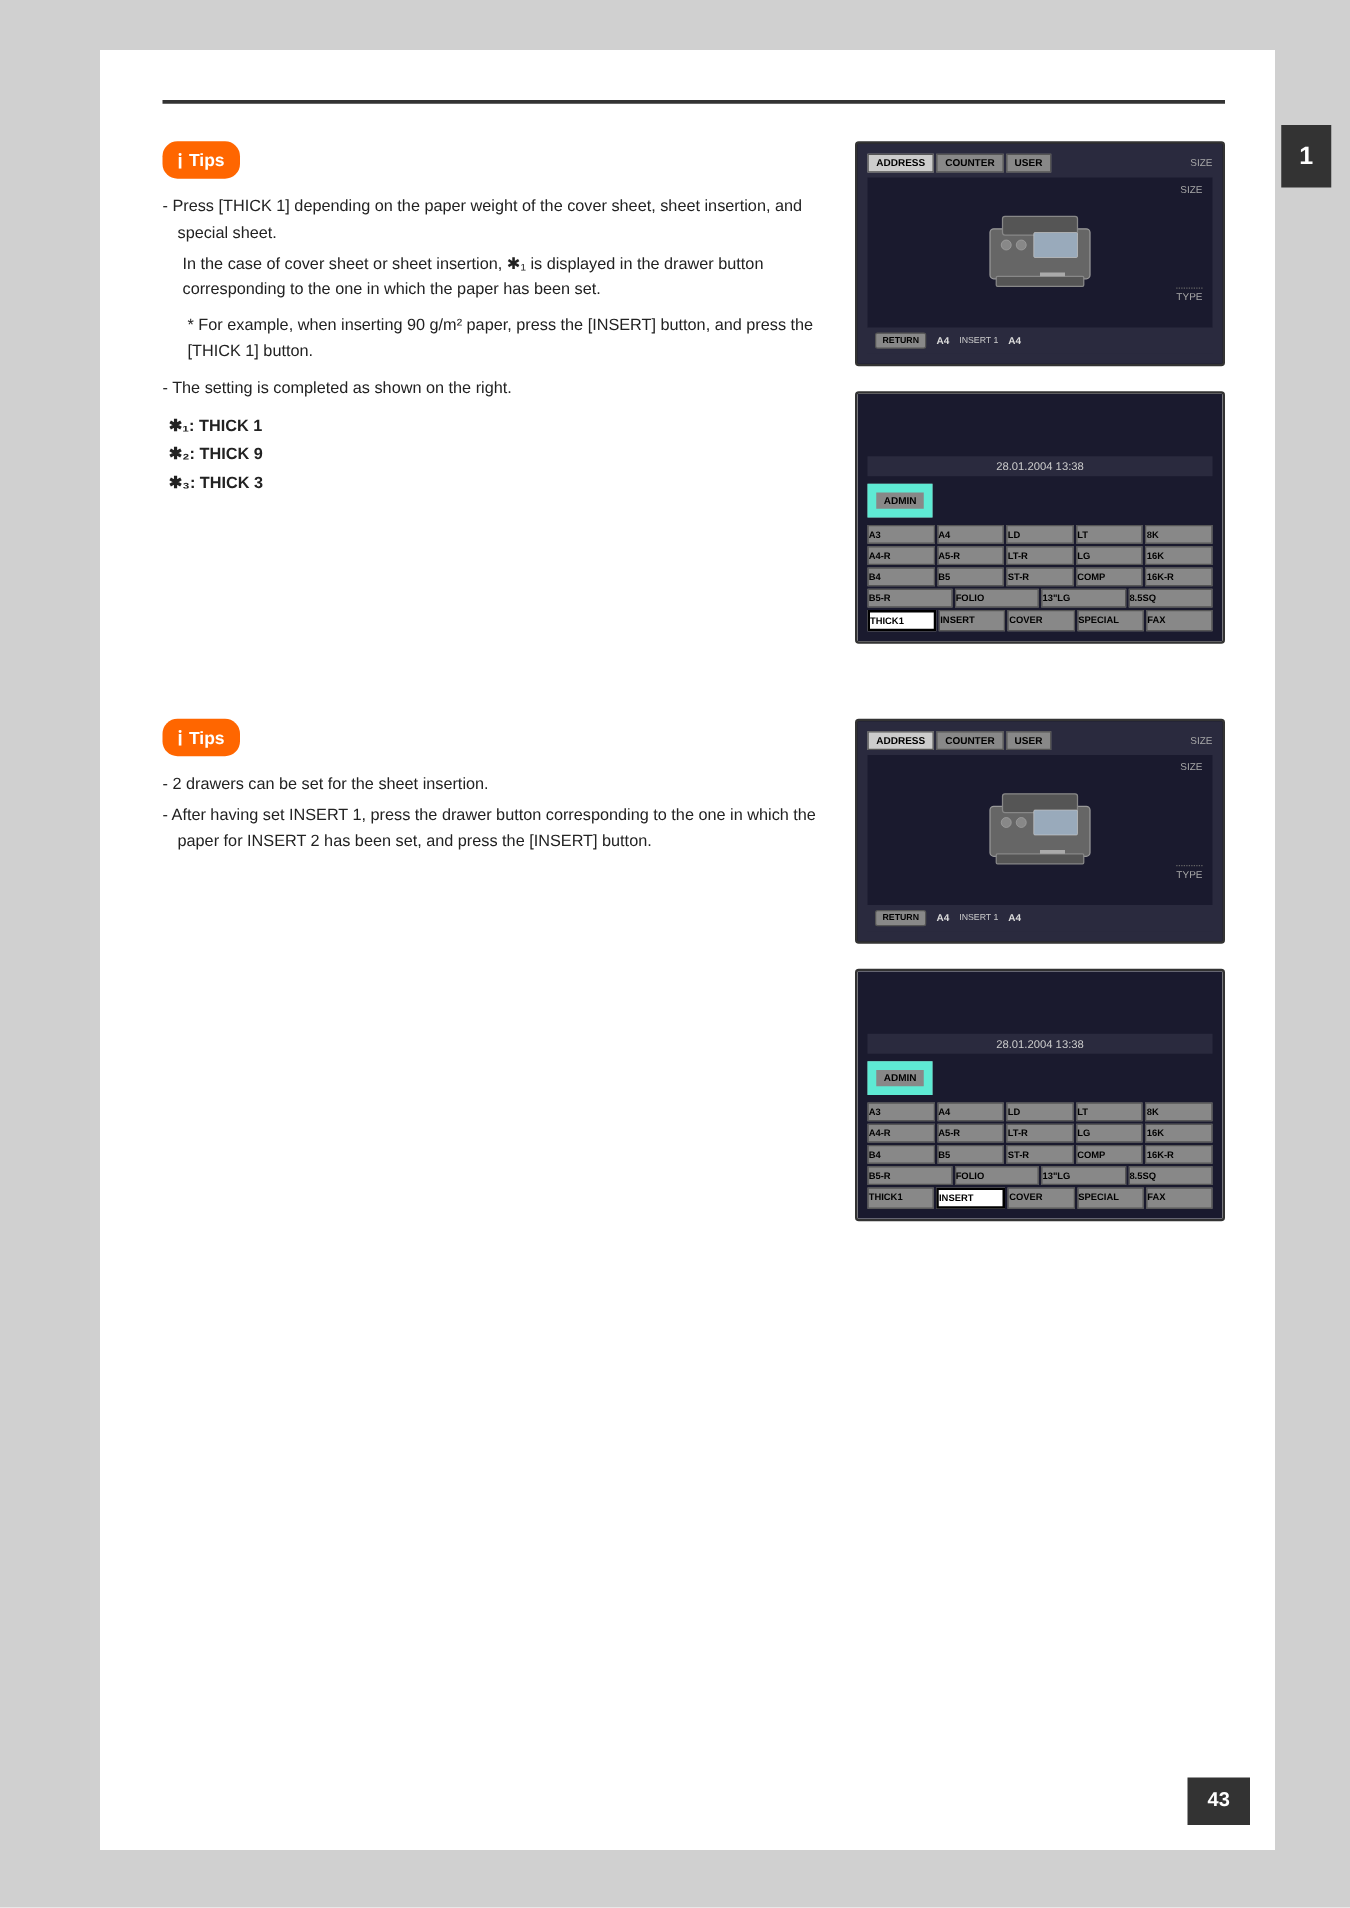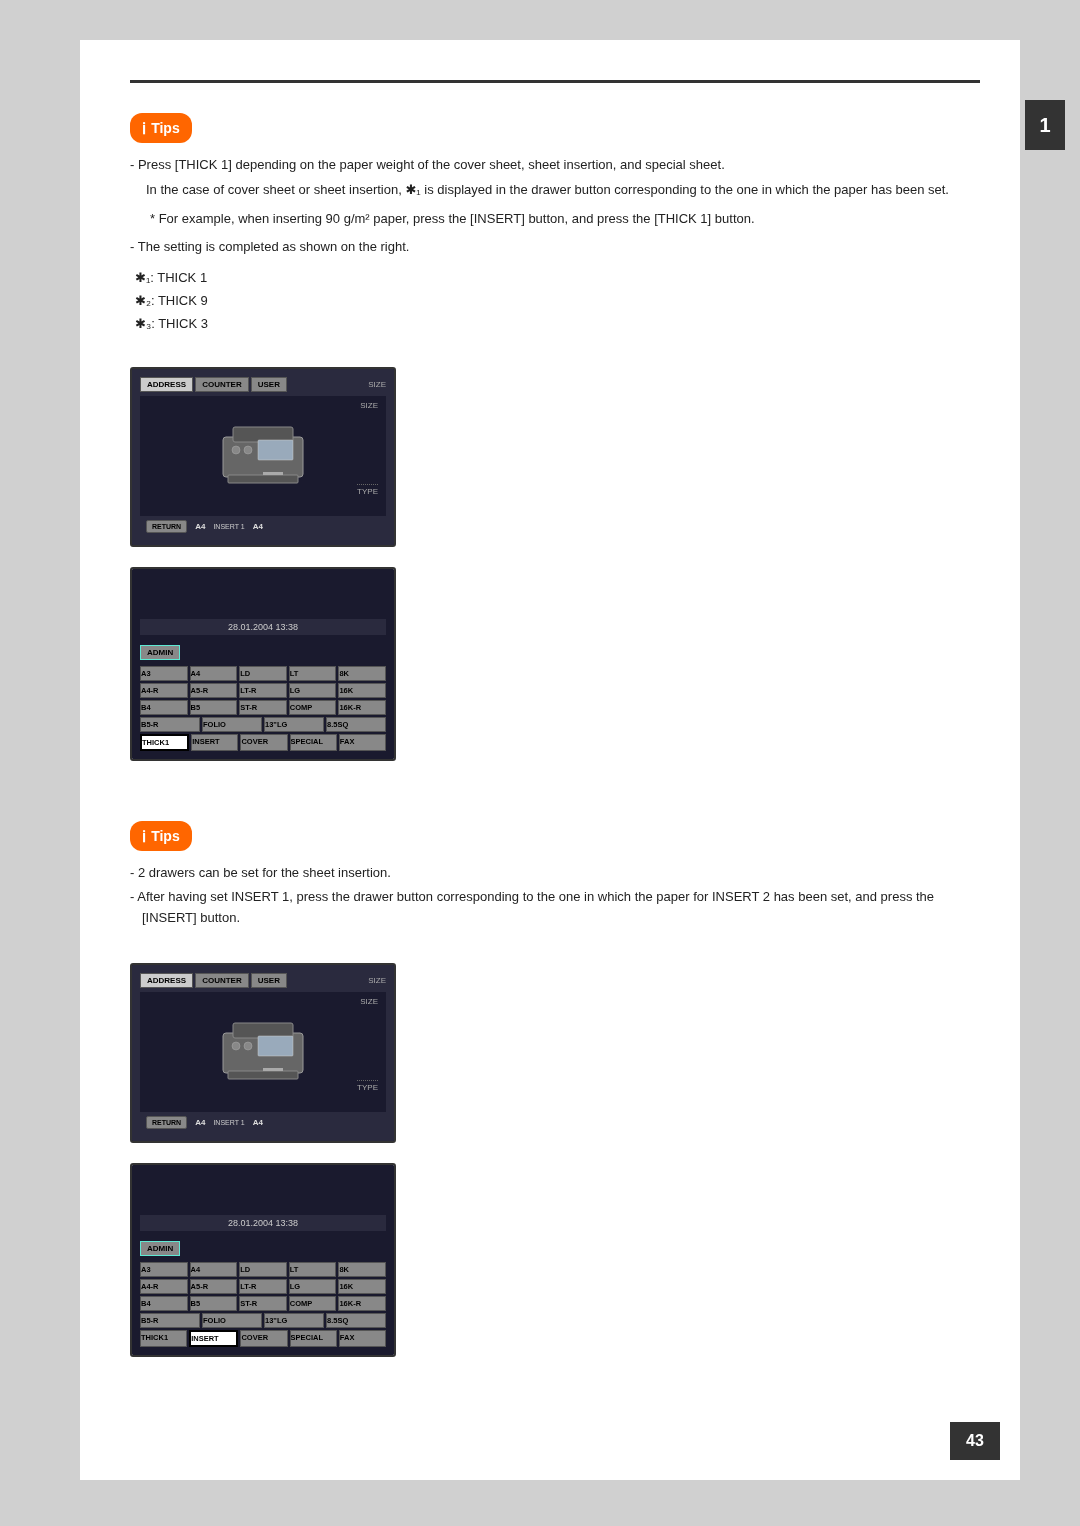--- a/index.html
+++ b/index.html
@@ -55,30 +55,29 @@
     .top-rule {
       border: none;
       border-top: 3px solid #333;
       margin-bottom: 30px;
     }
 
     
     .content-area {
       display: flex;
       gap: 30px;
-      flex-direction: column;
     }
 
     .left-col {
       flex: 1;
       min-width: 0;
     }
 
     .right-col {
-      width: 266px;
+      width: 296px;
       flex-shrink: 0;
     }
 
     
     .tips-badge {
       display: inline-flex;
       align-items: center;
       background: #ff6600;
       color: white;
       font-size: 14px;
@@ -129,20 +128,21 @@
       margin-bottom: 3px;
     }
 
     .thick-list {
       margin-top: 10px;
       margin-left: 5px;
     }
 
     .thick-list p {
       margin-bottom: 2px;
+      font-weight: bold;
     }
 
     
     .screen-mockup {
       background: #1a1a2e;
       border: 2px solid #333;
       border-radius: 3px;
       padding: 0;
       margin-bottom: 20px;
       overflow: hidden;
@@ -215,21 +215,21 @@
       margin-bottom: 6px;
       margin-top: 42px;
     }
 
     .admin-btn {
       background: #888;
       color: #000;
       font-size: 8px;
       font-weight: bold;
       padding: 2px 6px;
-      border: 1px solid #5eead4;
+      border: 7px solid #5eead4;
       display: inline-block;
       margin-bottom: 6px;
     }
 
     .grid-buttons {
       display: flex;
       flex-direction: column;
       gap: 2px;
     }
 

